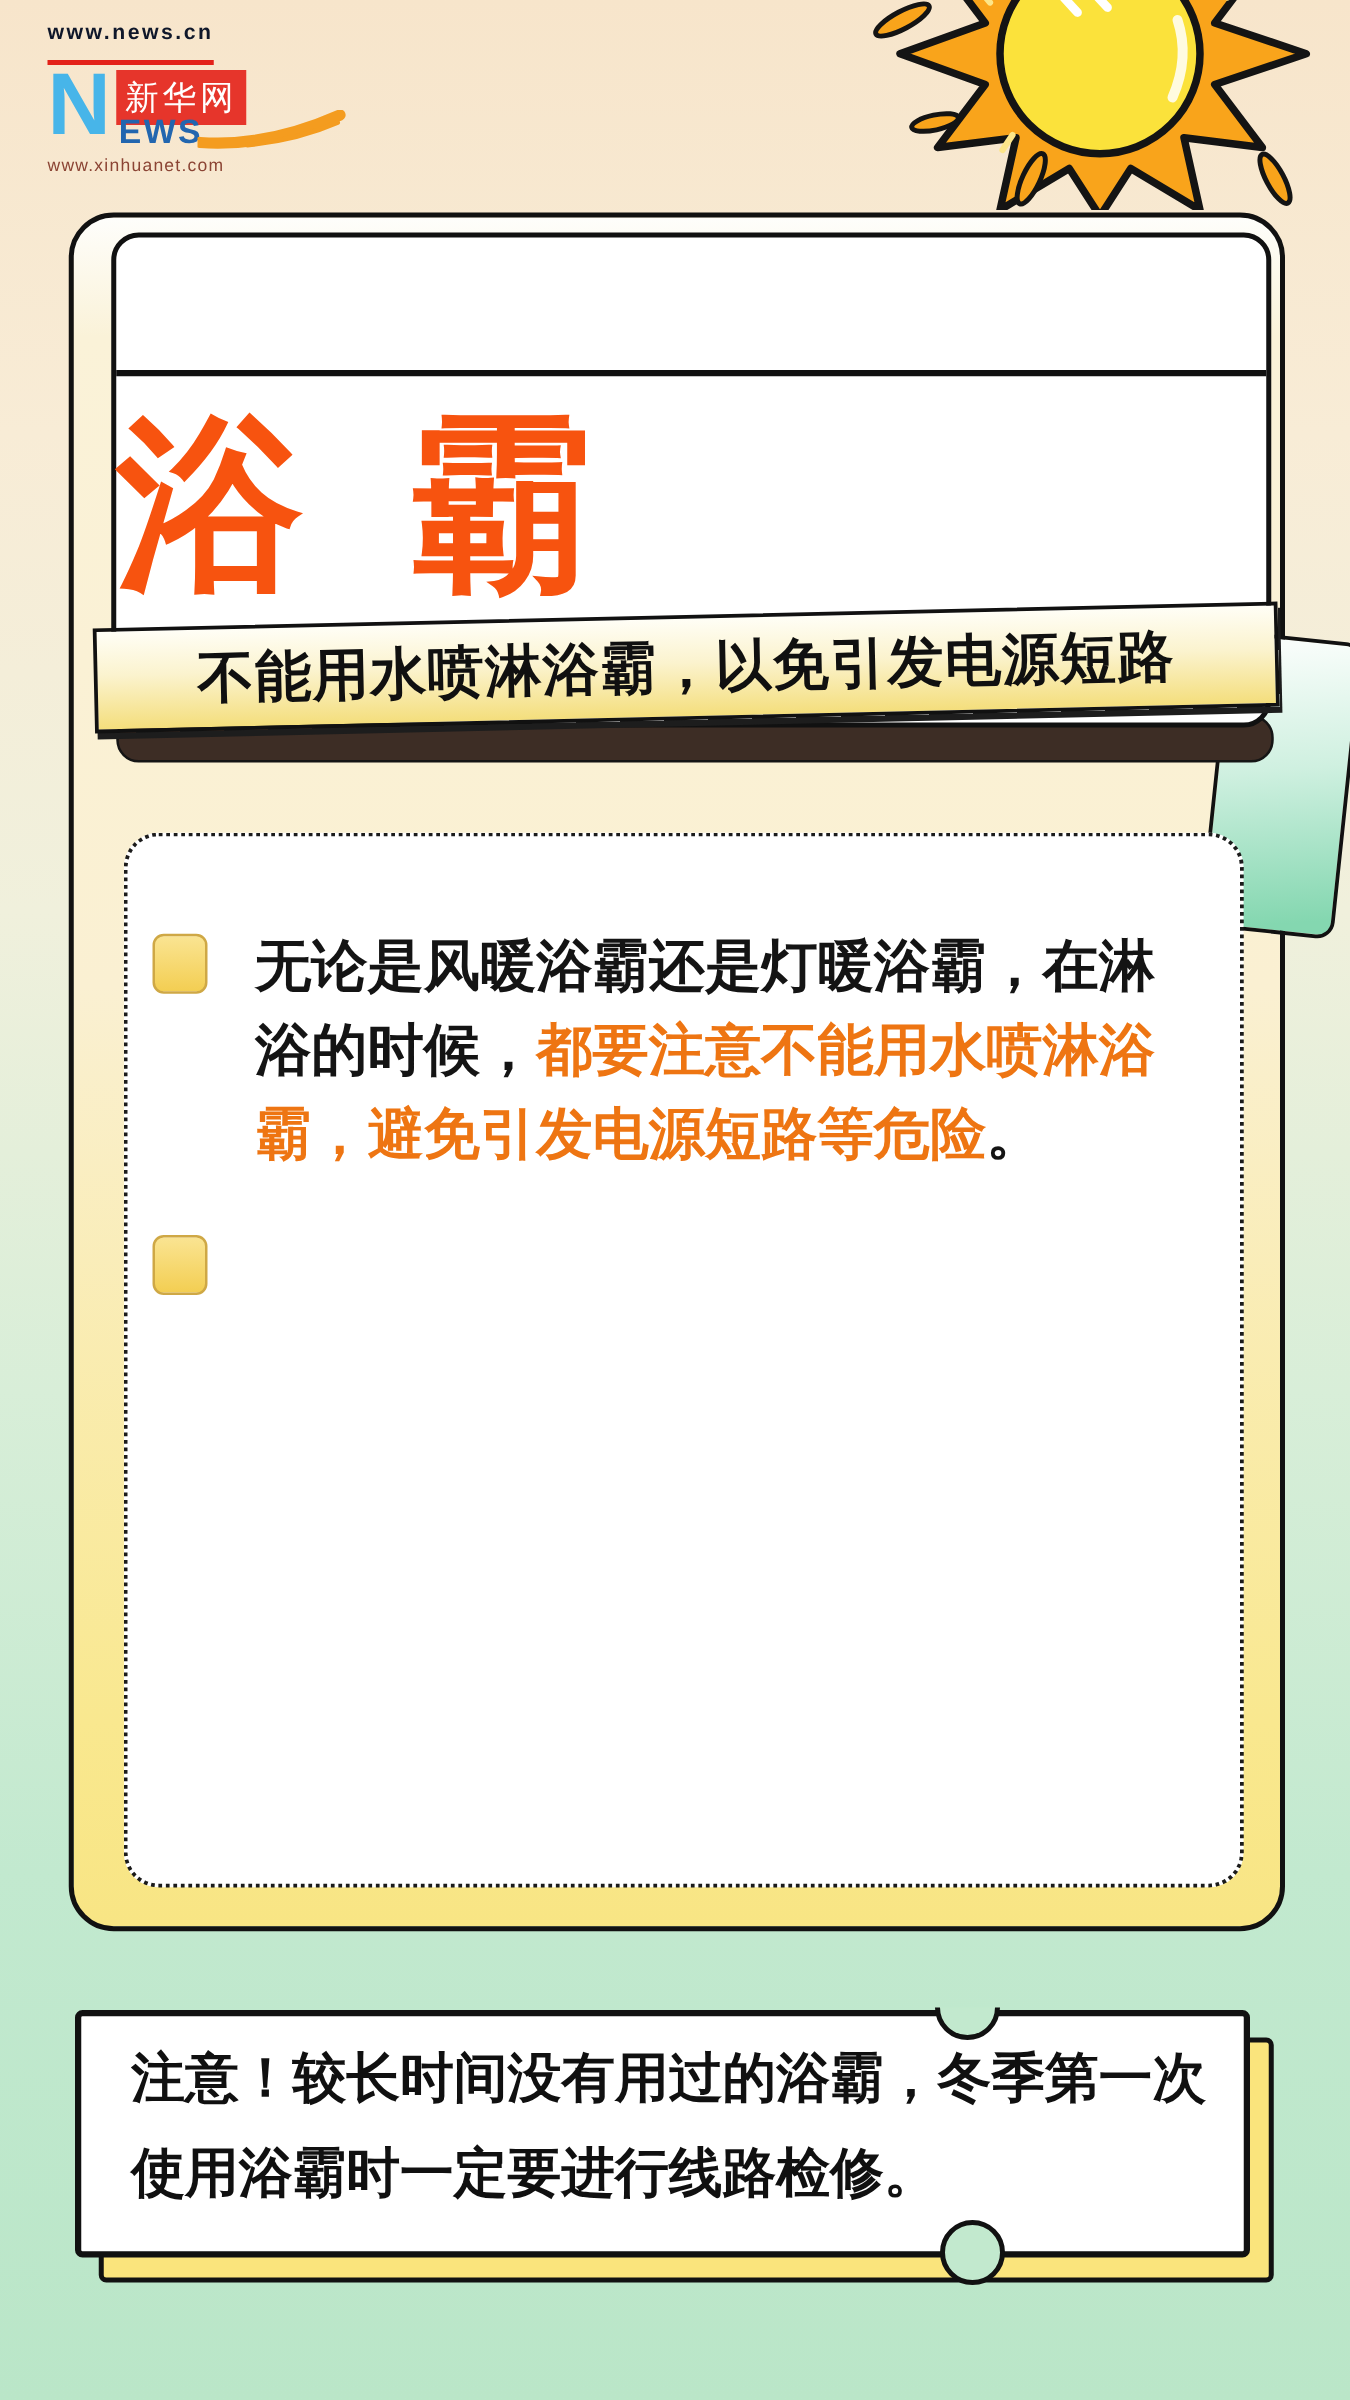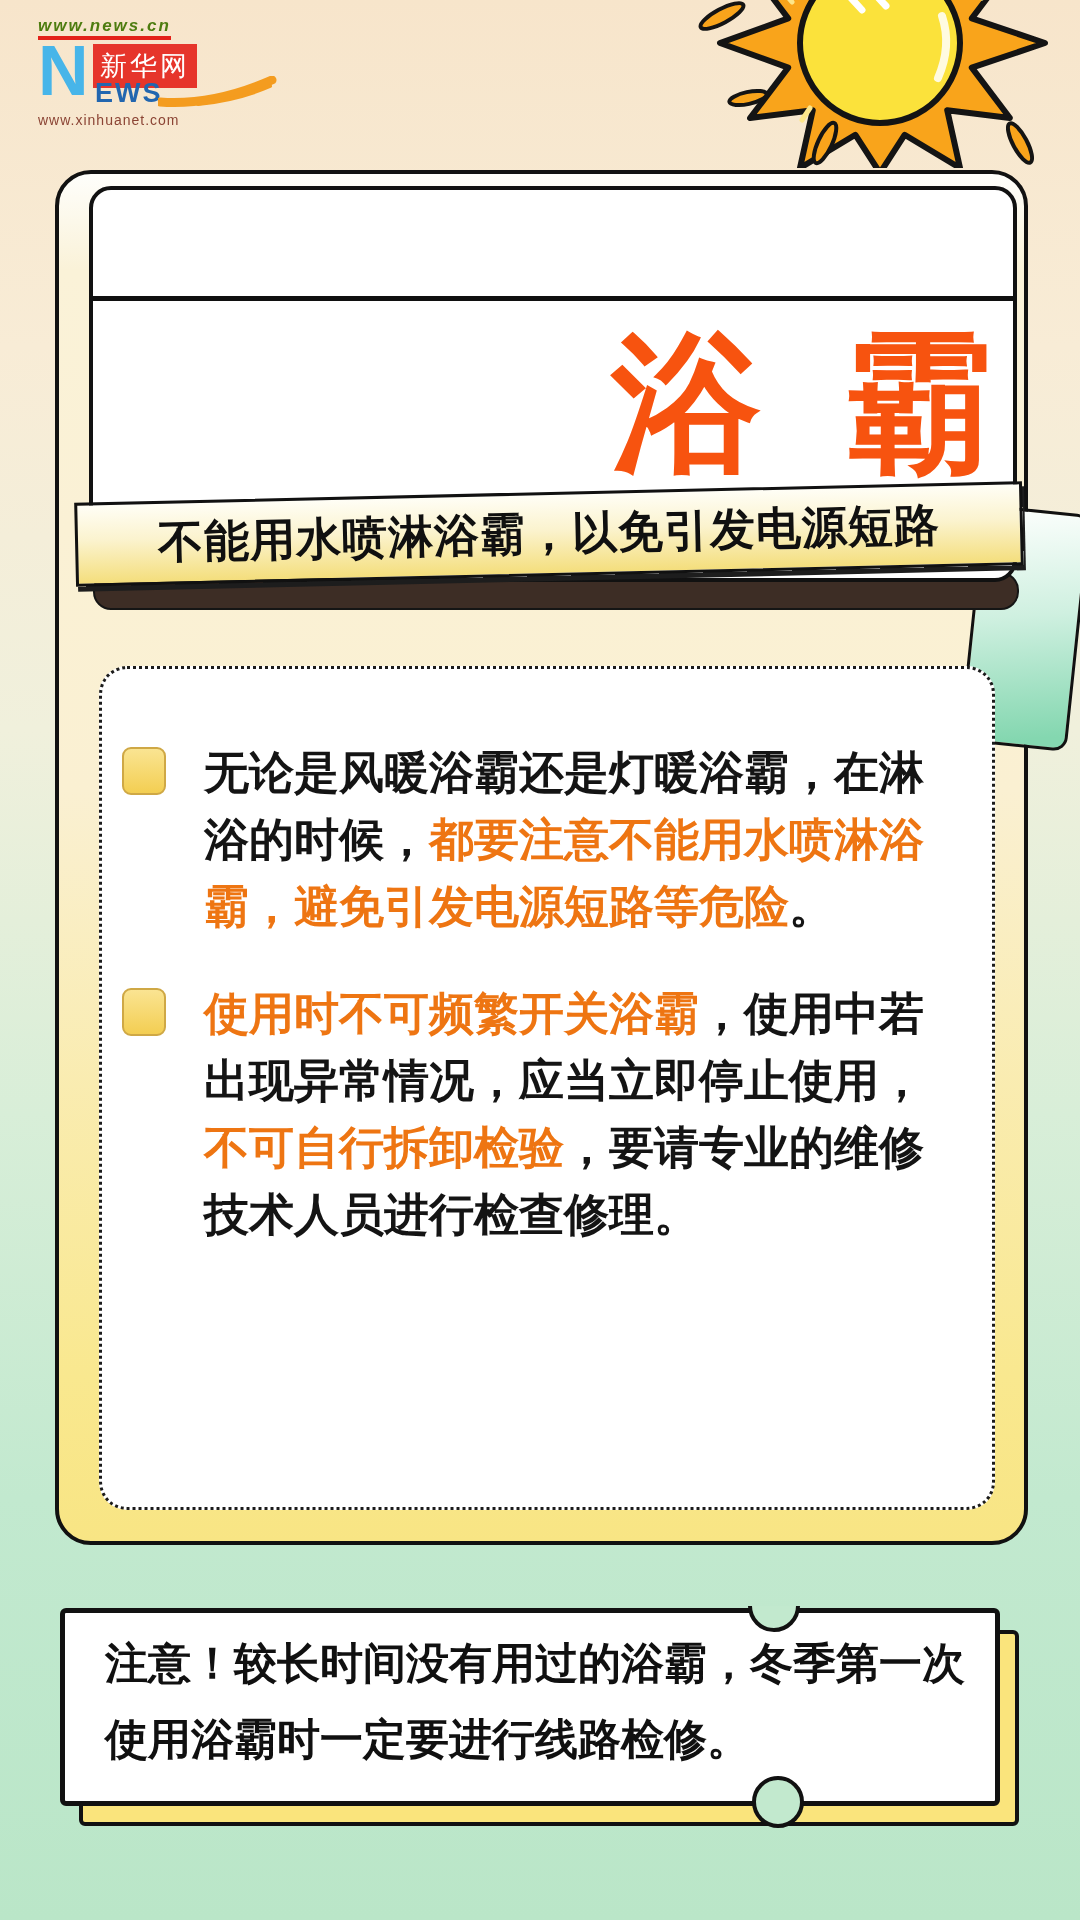--- a/index.html
+++ b/index.html
@@ -4,22 +4,22 @@
 <style>
   * { margin:0; padding:0; box-sizing:border-box; }
   html,body { width:1080px; height:1920px; overflow:hidden; }
   body {
     position:relative;
     font-family:"Liberation Sans","DejaVu Sans",sans-serif;
     background:linear-gradient(180deg,#F7E5CB 0%,#F8ECD6 18%,#F0F0DC 38%,#D8EED8 58%,#C2E9CF 78%,#BAE6C8 100%);
   }
   
   .logo { position:absolute; left:38px; top:16px; width:230px; }
-  .logo-url-top { font-size:17px; font-weight:bold; color:#4d7c0f; letter-spacing:2px;
-    border-bottom:4px solid #E32119; display:inline-block; padding-bottom:0;font-style:italic; }
+  .logo-url-top { font-size:17px; font-weight:bold; color:#0f172a; letter-spacing:2px;
+    border-bottom:4px solid #E32119; display:inline-block; padding-bottom:12px; }
   .logo-row { position:relative; height:66px; width:230px; margin-top:2px; }
   .logo-n { position:absolute; left:0; top:-6px; font-size:70px; font-weight:900; color:#47B5E9; line-height:70px; }
   .logo-cn { position:absolute; left:55px; top:2px; background:#E6352B; color:#FFFFFF;
     font-size:27px; font-weight:normal; letter-spacing:3px; padding:4px 7px; }
   .logo-ews { position:absolute; left:57px; top:36px; font-size:27px; font-weight:900; color:#2266AF; letter-spacing:2px; }
   .logo-swoosh { position:absolute; left:120px; top:34px; }
   .logo-url-bottom { font-size:14px; color:#8B4434; letter-spacing:1px; margin-top:4px; }
   
   .sun { position:absolute; left:690px; top:-72px; width:400px; height:240px; }
   
@@ -36,21 +36,21 @@
   
   .window { position:absolute; left:30px; top:12px; width:928px; height:396px; z-index:2;
     background:#FFFFFF; border:4px solid #111; border-radius:22px; }
   .win-header { position:absolute; left:26px; top:10px; width:852px; height:96px;
     background:#7EDFB3; border:3px solid #101010; border-radius:12px 12px 0 0; }
   .win-underline { position:absolute; left:0; right:0; top:106px; height:5px; background:#101010; }
   .win-title { position:absolute; left:30px; top:0; height:93px; line-height:93px;
     font-size:36px; font-weight:bold; color:#101010; letter-spacing:1px; }
   .lights { position:absolute; left:585px; top:24px; display:flex; gap:29px; }
   .light { width:46px; height:46px; border-radius:50%; border:3px solid #39405E; }
-  .main-title { position:absolute; left:0; right:0; top:128px; text-align:right;
+  .main-title { position:absolute; left:0; right:0; top:128px; text-align:left;
     font-size:150px; line-height:170px; font-weight:900; color:#F7530F; letter-spacing:20px; }
   
   .banner { position:absolute; left:16px; top:318px; width:948px; height:84px; z-index:4;
     transform:rotate(-1.3deg); border:3px solid #111;
     background:linear-gradient(180deg,#FFFEF6 0%,#FBF3CE 45%,#F4DE7C 100%);
     box-shadow:2px 5px 0 #1d1d1d; display:flex; align-items:center; justify-content:center; }
   .banner-text { font-size:45px; font-weight:900; color:#101010; letter-spacing:1px; }
   
   .tips-box { position:absolute; left:40px; top:492px; width:896px; height:844px; z-index:2;
     background:#FFFFFF; border:3px dotted #1b1b1b; border-radius:28px;
@@ -124,21 +124,20 @@
     <span class="banner-text">不能用水喷淋浴霸，以免引发电源短路</span>
   </div>
 
   <div class="tips-box" id="tips-container">
       <div class="tip-item">
         <span class="tip-check"></span>
         <p class="tip-text"><span>无论是风暖浴霸还是灯暖浴霸，在淋浴的时候，</span><span class="hl" style="color: rgb(238, 117, 18);">都要注意不能用水喷淋浴霸，避免引发电源短路等危险</span><span>。</span></p>
       </div>
       <div class="tip-item">
         <span class="tip-check"></span>
-        <p class="tip-text"><span class="hl" style="color: rgb(238, 117, 18);">使用时不可频繁开关浴霸</span><span>，使用中若出现异常情况，应当立即停止使用，</span><span class="hl" style="color: rgb(238, 117, 18);">不可自行拆卸检验</span><span>，要请专业的维修技术人员进行检查修理。</span></p>
       </div>
     </div>
 </div>
 
 <div class="note">
   <div class="note-shadow"></div>
   <div class="note-box">
     <div class="note-text">注意！较长时间没有用过的浴霸，冬季第一次使用浴霸时一定要进行线路检修。</div>
   </div>
   <div class="notch notch-top">

